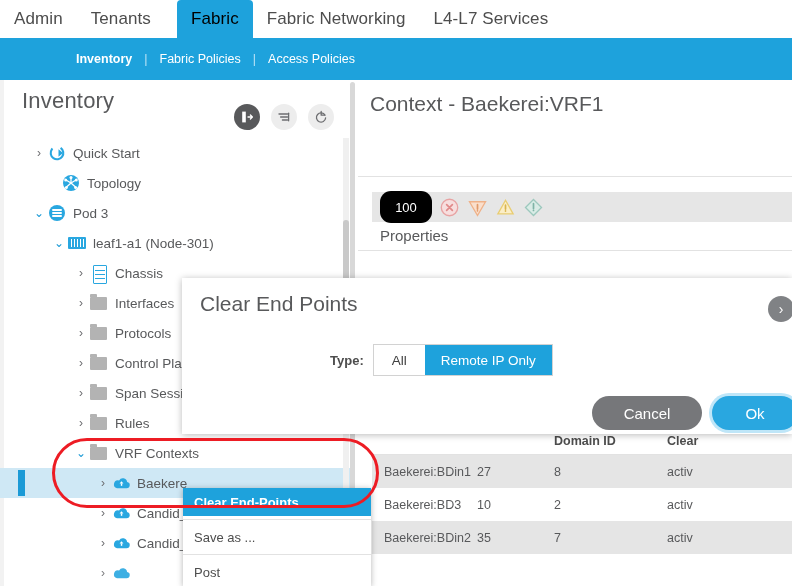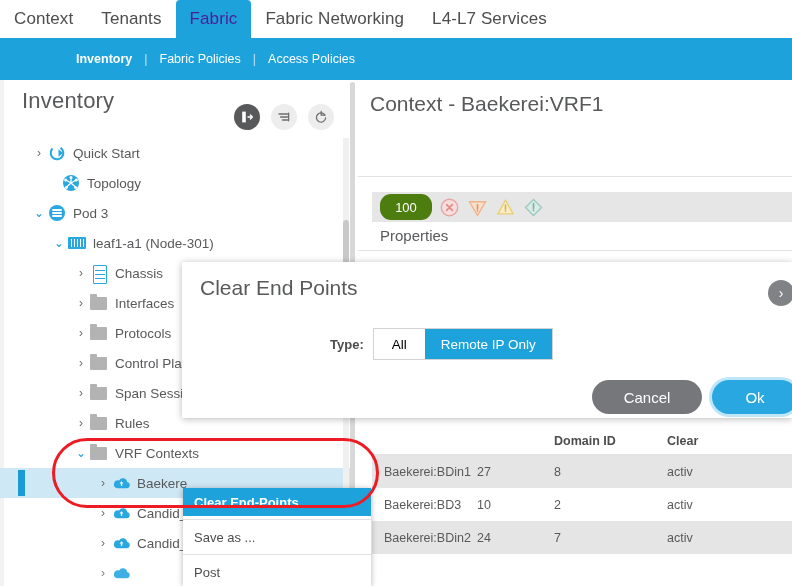--- a/index.html
+++ b/index.html
@@ -16,23 +16,24 @@
     position:absolute;left:0;top:0;width:792px;height:38px;
     background:#ffffff;display:flex;align-items:flex-end;
     border-bottom:0;
   }
   .topnav-item{
     font-size:17px;color:#4d4d4d;padding:0 14px;height:38px;
     display:flex;align-items:center;white-space:nowrap;
     letter-spacing:.1px;
   }
   .topnav-item.active{
-    background:#1ea2dc;color:#4c1d95;
+    background:#1ea2dc;color:#000000;
     border-top-left-radius:4px;border-top-right-radius:4px;
     height:38px;
+    margin-left:12px;
   }
   .subnav{
     position:absolute;left:0;top:38px;width:792px;height:42px;
     background:#1ea2dc;display:flex;align-items:center;
     padding-left:76px;box-sizing:border-box;
   }
   .subnav-item{font-size:12.5px;color:#ffffff;white-space:nowrap;}
   .subnav-item.active{font-weight:bold;}
   .subnav-sep{color:#b9e2f5;font-size:12.5px;margin:0 12px;}
 
@@ -111,56 +112,56 @@
   .ctx-title{
     position:absolute;left:12px;top:12px;font-size:21px;color:#58595b;font-weight:300;
     white-space:nowrap;
   }
   .ctx-rule{position:absolute;left:0;top:96px;width:434px;height:1px;background:#e2e2e2;}
   .healthbar{
     position:absolute;left:14px;top:112px;width:420px;height:30px;background:#e6e6e6;
     display:flex;align-items:center;padding-left:8px;box-sizing:border-box;gap:7px;
   }
   .hscore{
-    height:26px;min-width:52px;border-radius:11px;background:#4d7c0f;color:#fff;
+    height:32px;min-width:52px;border-radius:11px;background:#000000;color:#fff;
     font-size:13px;display:flex;align-items:center;justify-content:center;padding:0 9px;
     box-sizing:border-box;
   }
   .faulticon{width:21px;height:21px;display:block;}
   .props{position:absolute;left:22px;top:147px;font-size:15px;color:#58595b;}
   .props-rule{position:absolute;left:0;top:170px;width:434px;height:1px;background:#e2e2e2;}
 
   
   .tbl{position:absolute;left:14px;top:348px;width:420px;font-size:12.5px;color:#58595b;}
   .tbl-head{display:flex;height:26px;align-items:center;color:#4d4d4d;font-weight:bold;}
   .tbl-row{display:flex;height:33px;align-items:center;}
   .tbl-row.alt{background:#e5e5e5;}
   .c1{width:105px;padding-left:12px;box-sizing:border-box;}
   .c2{width:77px;}
   .c3{width:113px;}
   .c4{width:110px;}
   .tbl-sep{height:1px;background:#e2e2e2;width:420px;}
 
   
   .modal{
-    position:absolute;left:182px;top:262px;width:610px;height:156px;
+    position:absolute;left:182px;top:278px;width:610px;height:156px;
     background:#ffffff;box-shadow:0 1px 7px rgba(0,0,0,.28);
   }
   .modal-title{position:absolute;left:18px;top:14px;font-size:21px;color:#58595b;font-weight:300;}
   .modal-next{
     position:absolute;left:586px;top:18px;width:26px;height:26px;border-radius:50%;
     background:#808285;display:flex;align-items:center;justify-content:center;
     color:#fff;font-size:14px;
   }
   .type-row{position:absolute;left:148px;top:66px;display:flex;align-items:center;}
   .type-label{font-size:13px;color:#4d4d4d;font-weight:bold;margin-right:9px;}
   .seg{display:flex;height:32px;border:1px solid #d2d2d2;box-sizing:border-box;}
   .seg-btn{
     display:flex;align-items:center;justify-content:center;font-size:13.5px;
-    color:#000000;padding:0 18px;background:#fff;box-sizing:border-box;height:30px;
+    color:#404040;padding:0 18px;background:#fff;box-sizing:border-box;height:30px;
   }
   .seg-btn.on{background:#1ea2dc;color:#fff;padding:0 16px;}
   .modal-actions{position:absolute;left:410px;top:118px;display:flex;gap:10px;align-items:center;}
   .btn{
     height:34px;border-radius:17px;display:flex;align-items:center;justify-content:center;
     font-size:15px;color:#fff;box-sizing:border-box;
   }
   .btn.cancel{background:#76777a;width:110px;}
   .btn.ok{background:#29a7e0;width:86px;box-shadow:0 0 0 3px #bfe6f8;}
 
@@ -182,21 +183,21 @@
     border:3.5px solid #ed1c24;border-radius:38px;box-sizing:border-box;
     pointer-events:none;
   }
 </style>
 </head>
 <body>
 
 <div id="app">
 
   <div class="topnav">
-    <div class="topnav-item">Context</div>
+    <div class="topnav-item">Admin</div>
     <div class="topnav-item">Tenants</div>
     <div class="topnav-item active">Fabric</div>
     <div class="topnav-item">Fabric Networking</div>
     <div class="topnav-item">L4-L7 Services</div>
   </div>
 
   <div class="subnav">
     <div class="subnav-item active">Inventory</div>
     <div class="subnav-sep">|</div>
     <div class="subnav-item">Fabric Policies</div>
@@ -444,21 +445,21 @@
           <div class="c4">activ</div>
         </div>
         <div class="tbl-row">
           <div class="c1">Baekerei:BD3</div>
           <div class="c2">10</div>
           <div class="c3">2</div>
           <div class="c4">activ</div>
         </div>
         <div class="tbl-row alt">
           <div class="c1">Baekerei:BDin2</div>
-          <div class="c2">24</div>
+          <div class="c2">35</div>
           <div class="c3">7</div>
           <div class="c4">activ</div>
         </div>
       </div>
 
     </div>
   </div>
 
   <div class="inv-icons">
     <span class="circ dark">

